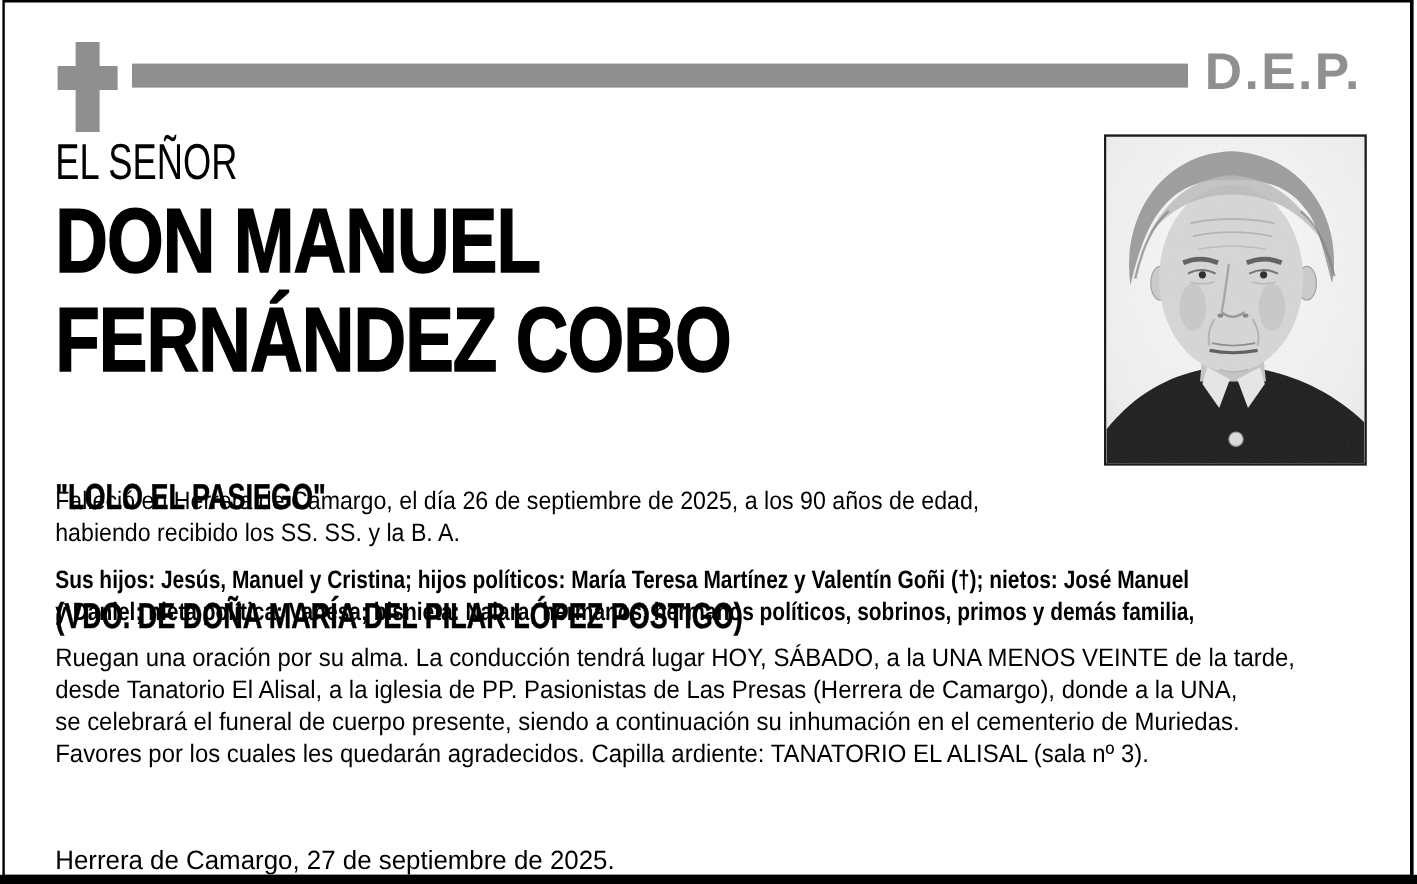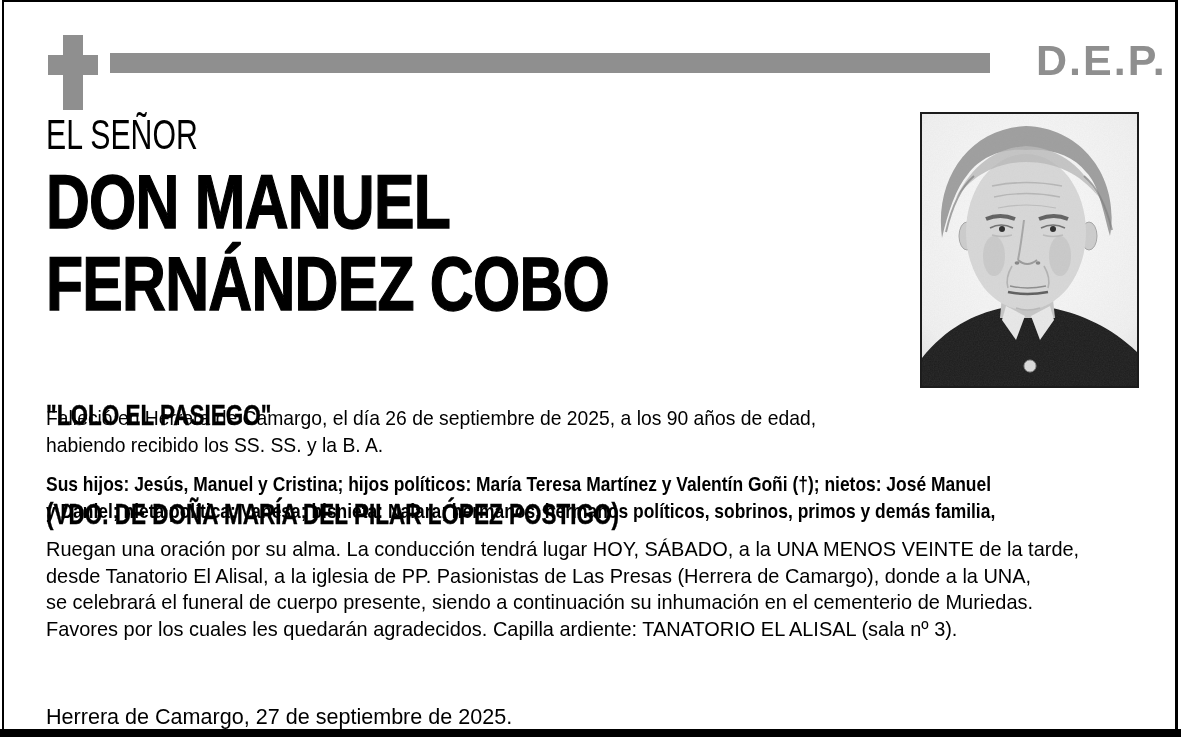--- a/index.html
+++ b/index.html
@@ -31,21 +31,21 @@
     left: 0; top: 729px; width: 1181px; height: 8px;
     background: var(--frame, #000);
   }
 
   
   #cross-icon { left: 48px; top: 35px; width: 50px; height: 75px; }
   #cross-icon .v { position: absolute; left: 15px; top: 0; width: 20px; height: 75px; background: var(--accent_gray, #8f8f8f); }
   #cross-icon .h { position: absolute; left: 0; top: 20px; width: 50px; height: 20px; background: var(--accent_gray, #8f8f8f); }
   #header-rule { left: 110px; top: 53px; width: 880px; height: 20px; background: var(--accent_gray, #8f8f8f); }
   #dep-label {
-    left: 1036px; top: 39px;
+    left: 1004px; top: 39px;
     font-size: 43px; font-weight: 700; line-height: 1;
     letter-spacing: 2px;
     color: var(--accent_gray, #8f8f8f);
   }
 
   
   #honorific { left: 46px; top: 113px; font-size: 42px; line-height: 1.05; --sx: 0.72; }
   #deceased-name {
     left: 46px; top: 161px;
     font-size: 76px; font-weight: 700; line-height: 82px;

